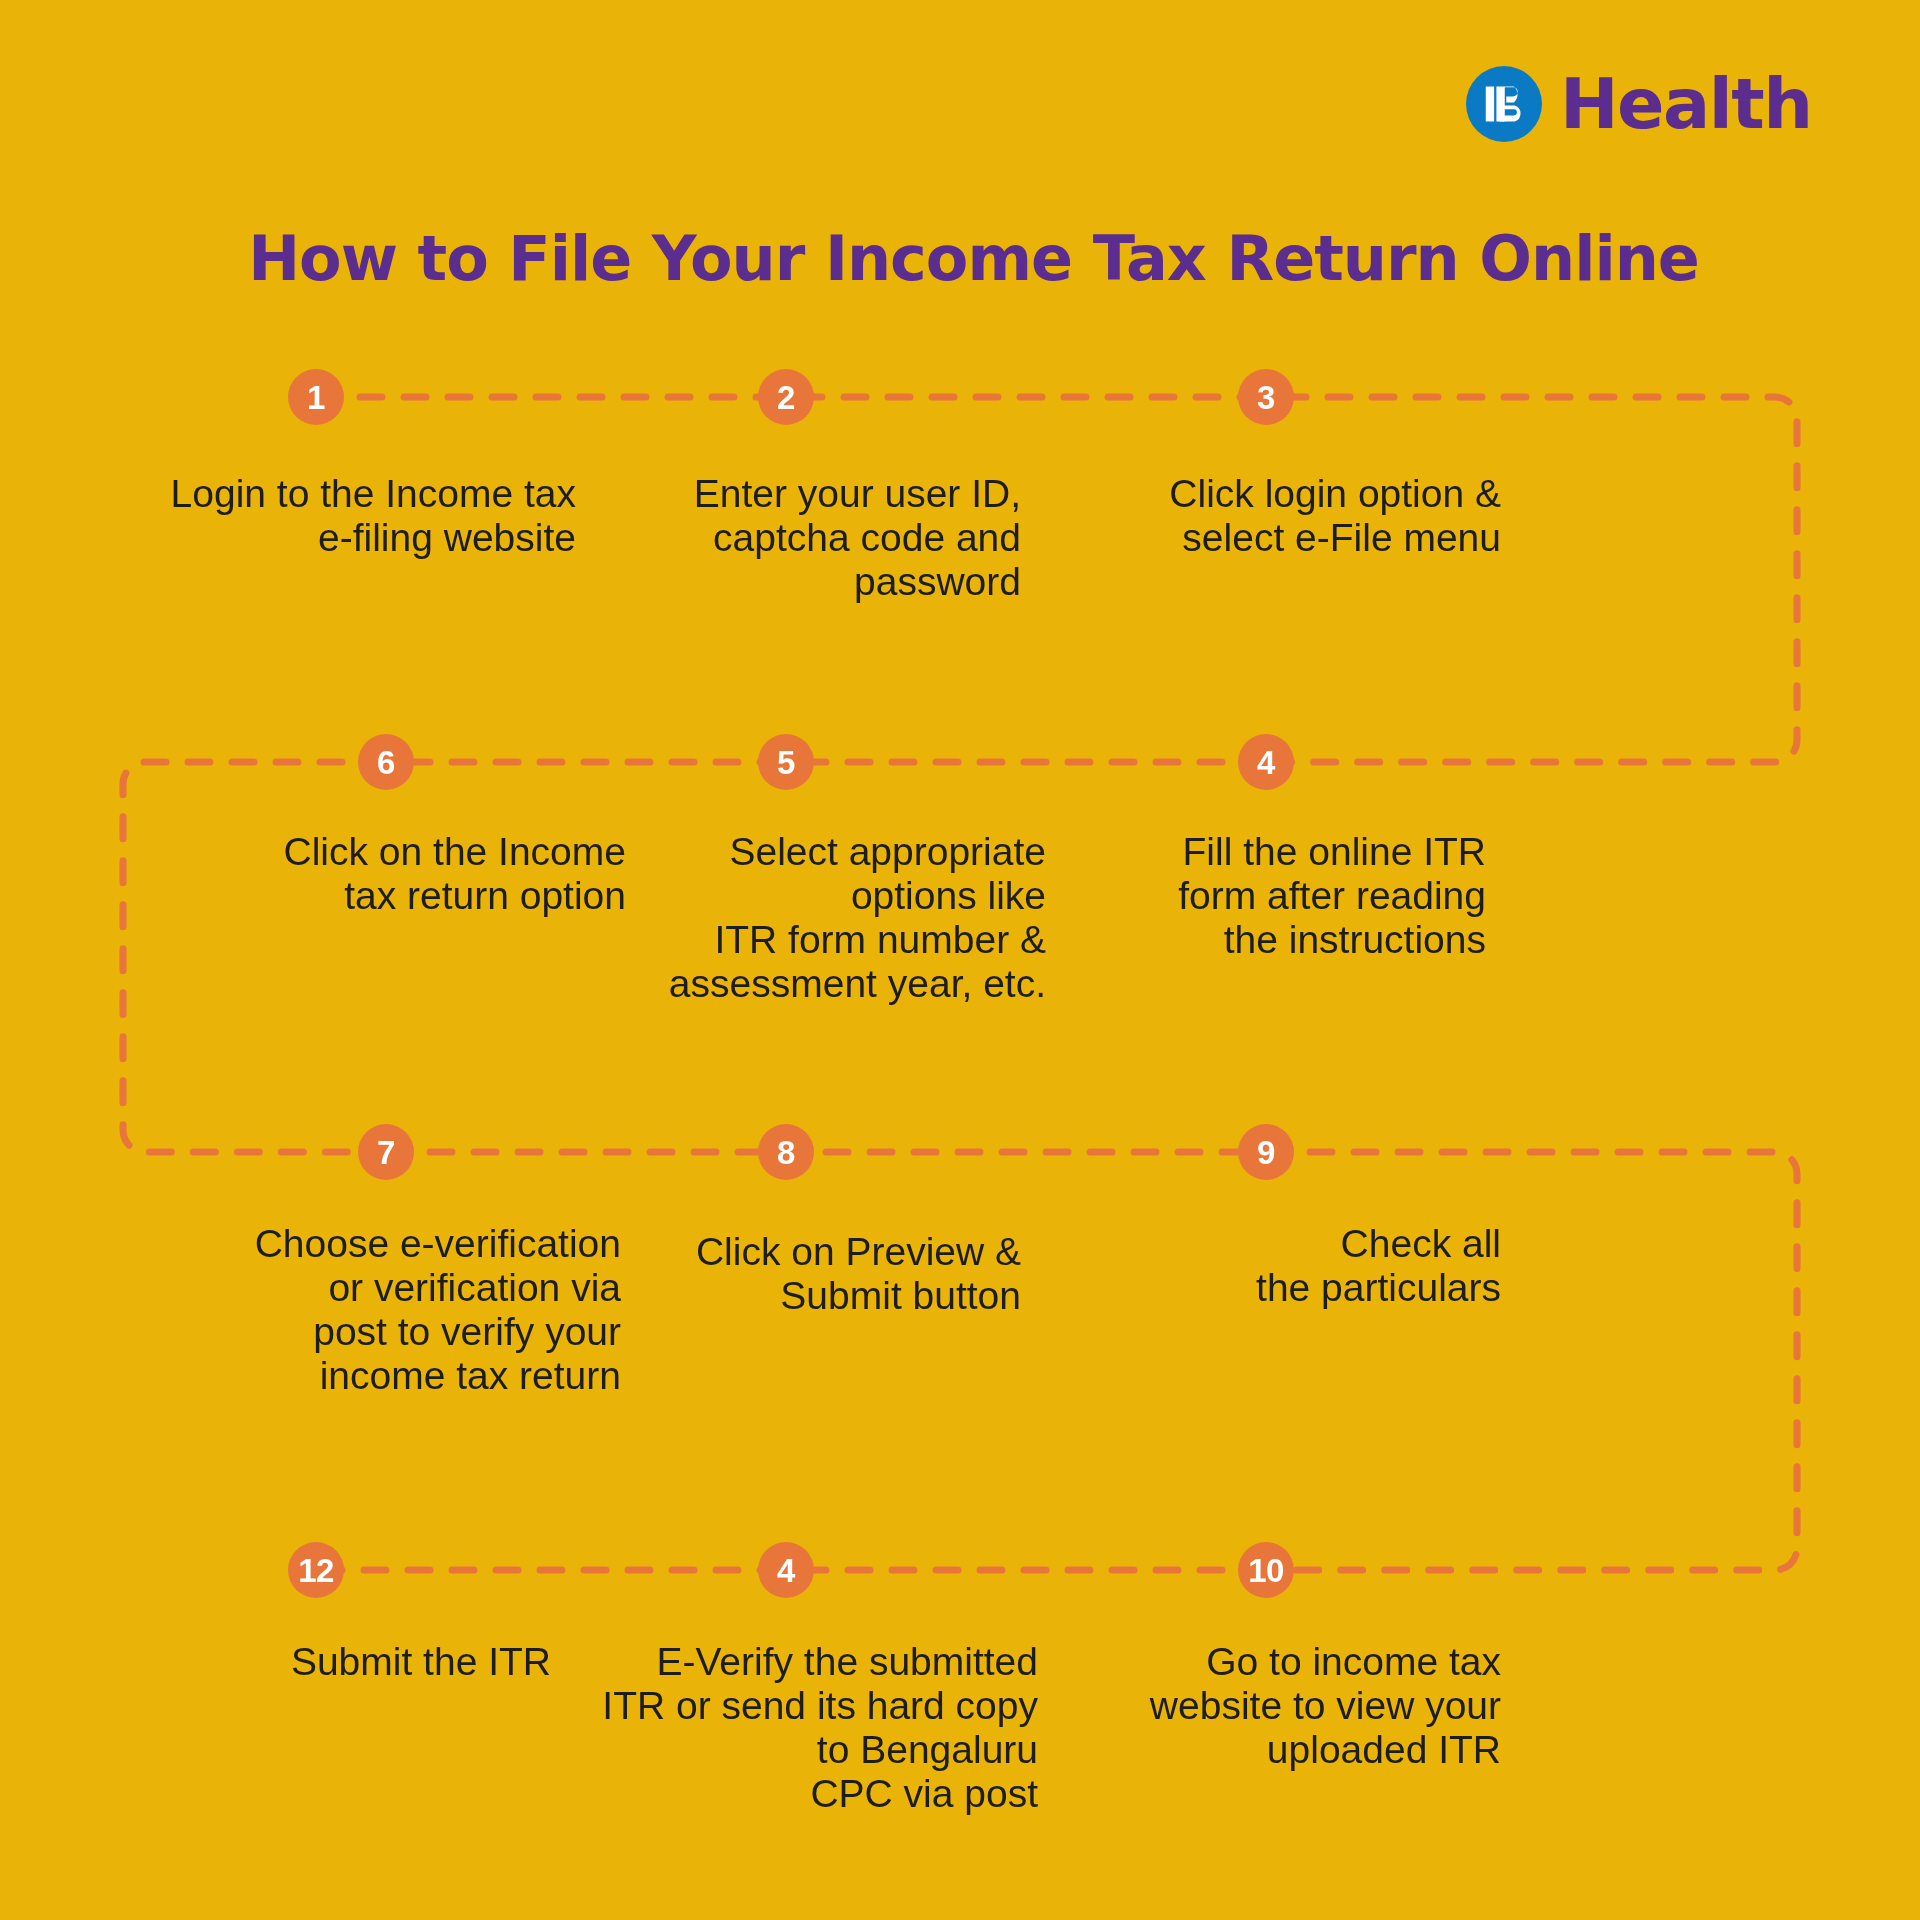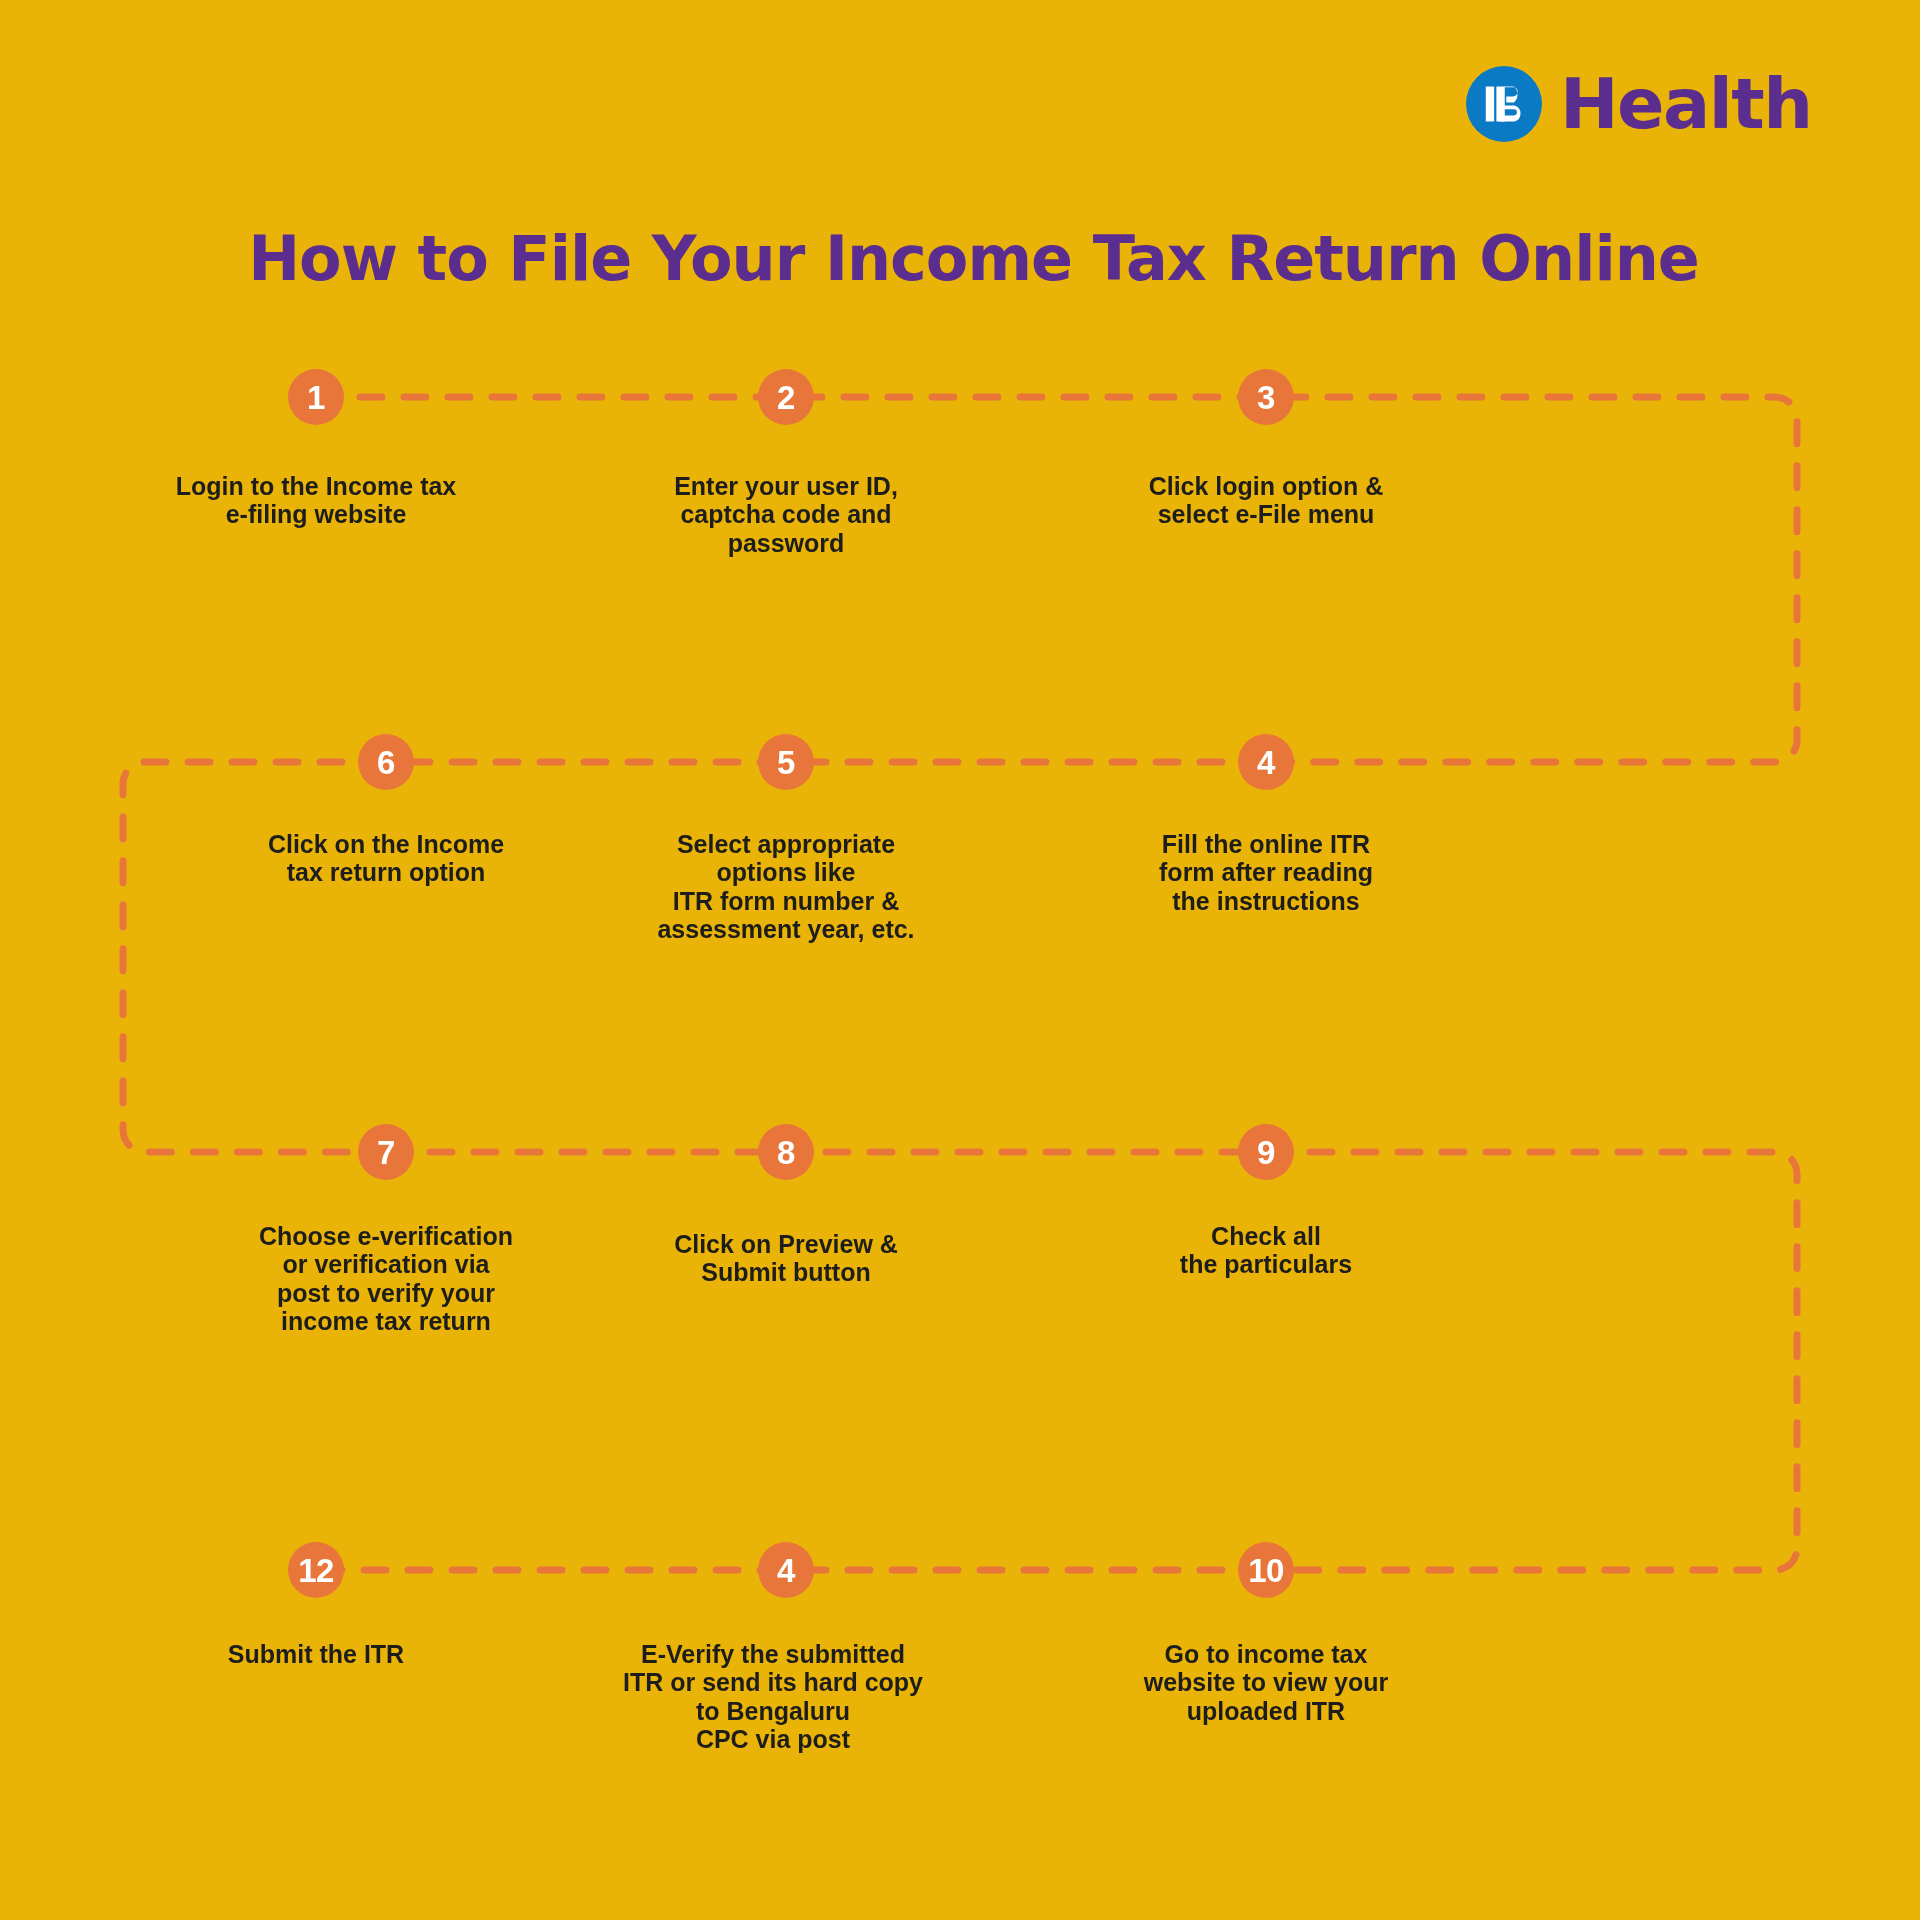--- a/index.html
+++ b/index.html
@@ -87,27 +87,27 @@
     align-items: center;
     justify-content: center;
     line-height: 1;
     transform: translate(-50%, -50%);
     letter-spacing: -0.5px;
   }
 
   .step-text {
     position: absolute;
     transform: translateX(-50%);
-    text-align: center;
+    text-align: right;
     font-family: "Liberation Sans", sans-serif;
-    font-size: 25px;
+    font-size: 39px;
     line-height: 1.13;
     color: #1d1d1b;
     white-space: pre-line;
-    font-weight: 700;
+    font-weight: 400;
   }
 </style>
 </head>
 <body>
 
 <div id="canvas">
 
   <div id="logo">
     <svg id="logo-mark" viewBox="0 0 100 100">
       <circle cx="50" cy="50" r="50" fill="#0b7ac4"></circle>

